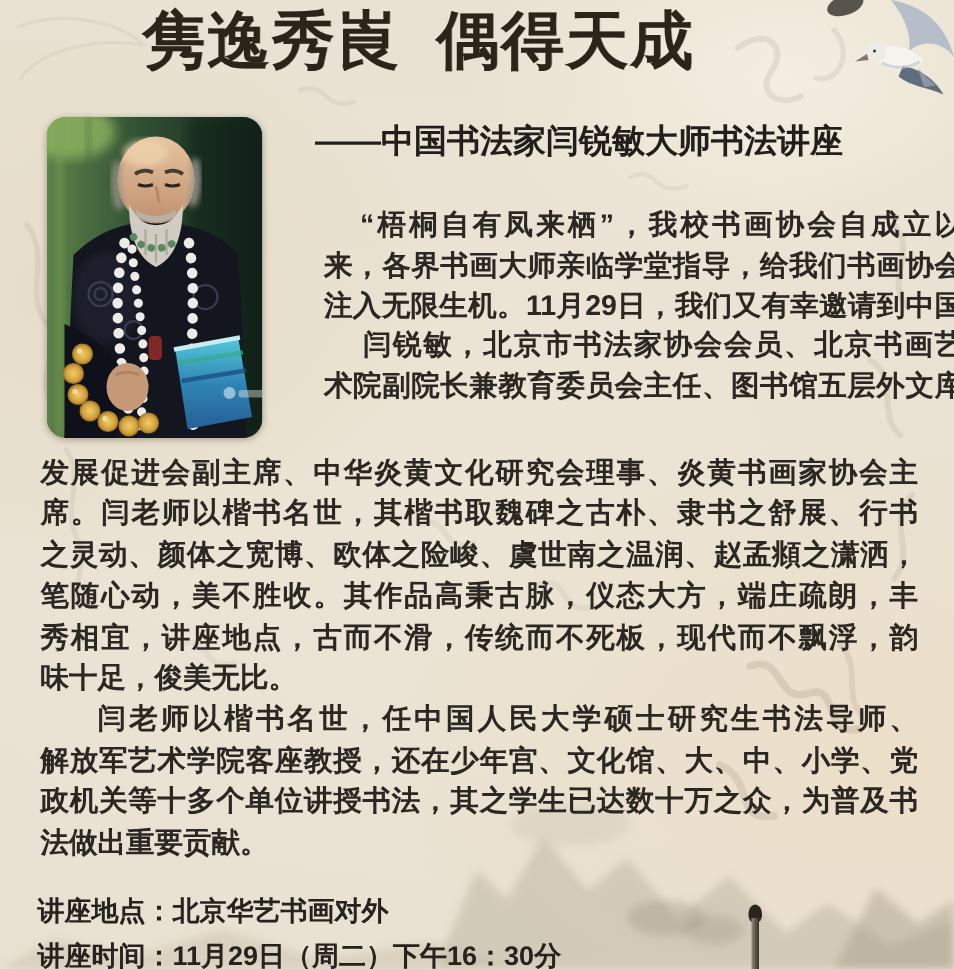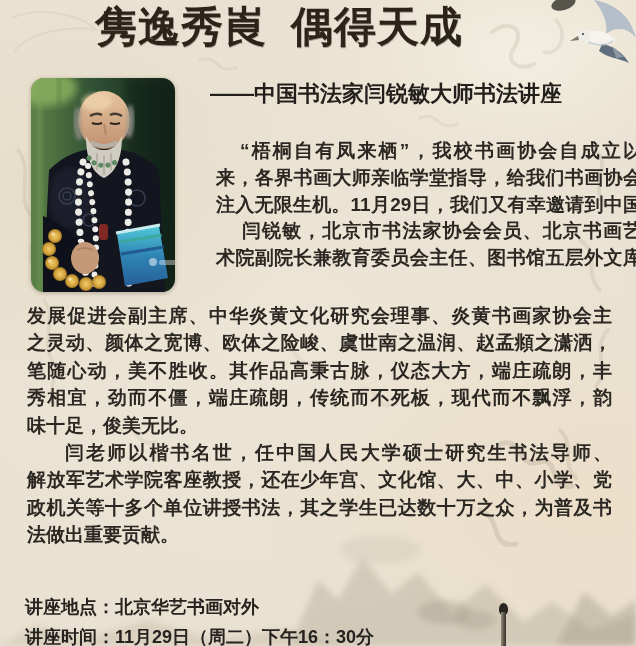--- a/index.html
+++ b/index.html
@@ -219,23 +219,24 @@
   <div class="abs coltext">
     <div class="bodyline j ind1">“梧桐自有凤来栖”，我校书画协会自成立以</div>
     <div class="bodyline j">来，各界书画大师亲临学堂指导，给我们书画协会</div>
     <div class="bodyline j">注入无限生机。11月29日，我们又有幸邀请到中国</div>
     <div class="bodyline j ind2">闫锐敏，北京市书法家协会会员、北京书画艺</div>
     <div class="bodyline j">术院副院长兼教育委员会主任、图书馆五层外文库</div>
   </div>
 
   <div class="abs fulltext">
     <div class="bodyline j">发展促进会副主席、中华炎黄文化研究会理事、炎黄书画家协会主</div>
+    <div class="bodyline j">席。闫老师以楷书名世，其楷书取魏碑之古朴、隶书之舒展、行书</div>
     <div class="bodyline j">之灵动、颜体之宽博、欧体之险峻、虞世南之温润、赵孟頫之潇洒，</div>
     <div class="bodyline j">笔随心动，美不胜收。其作品高秉古脉，仪态大方，端庄疏朗，丰</div>
-    <div class="bodyline j">秀相宜，劲而不僵，端庄疏朗，传统而不死板，现代而不飘浮，韵</div>
+    <div class="bodyline j">秀相宜，讲座地点，古而不滑，传统而不死板，现代而不飘浮，韵</div>
     <div class="bodyline">味十足，俊美无比。</div>
     <div class="bodyline j ind3">闫老师以楷书名世，任中国人民大学硕士研究生书法导师、</div>
     <div class="bodyline j">解放军艺术学院客座教授，还在少年宫、文化馆、大、中、小学、党</div>
     <div class="bodyline j">政机关等十多个单位讲授书法，其之学生已达数十万之众，为普及书</div>
     <div class="bodyline">法做出重要贡献。</div>
   </div>
 
   <div class="abs decor brush-knob"></div>
   <div class="abs decor brush-shaft"></div>
 

